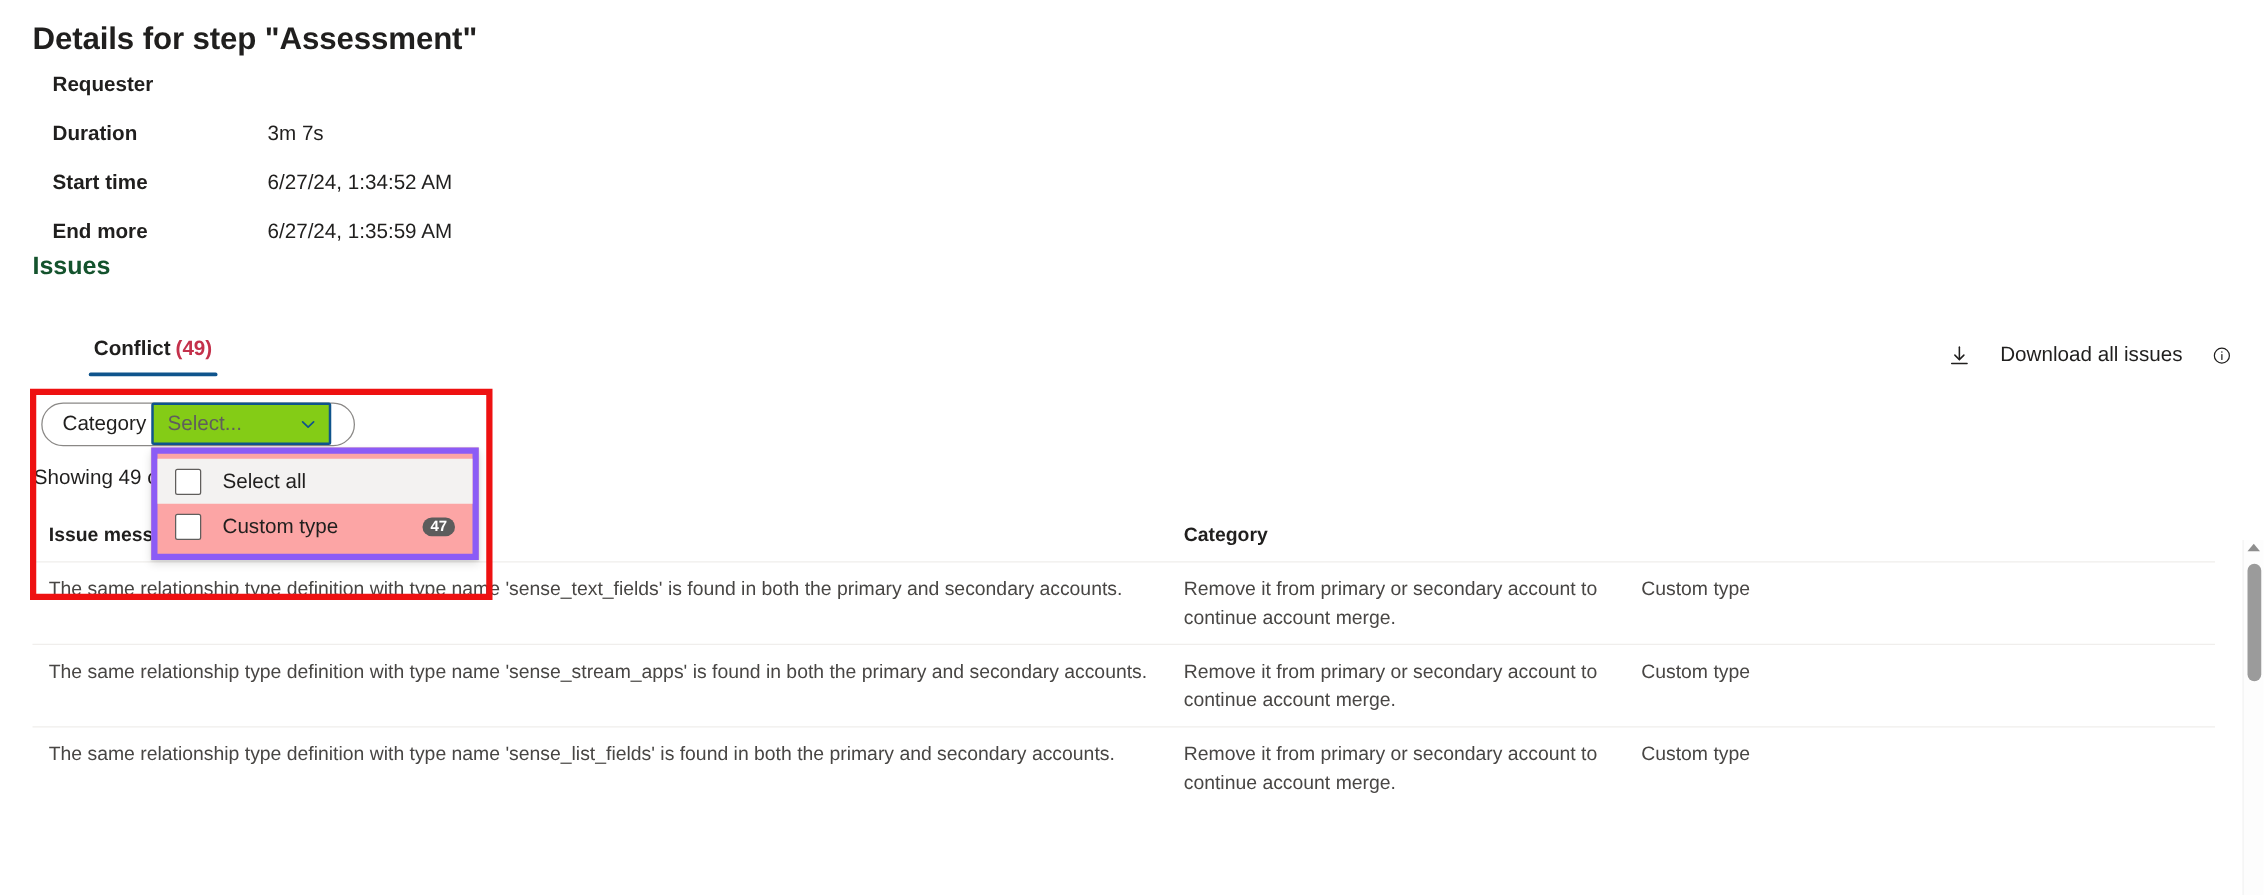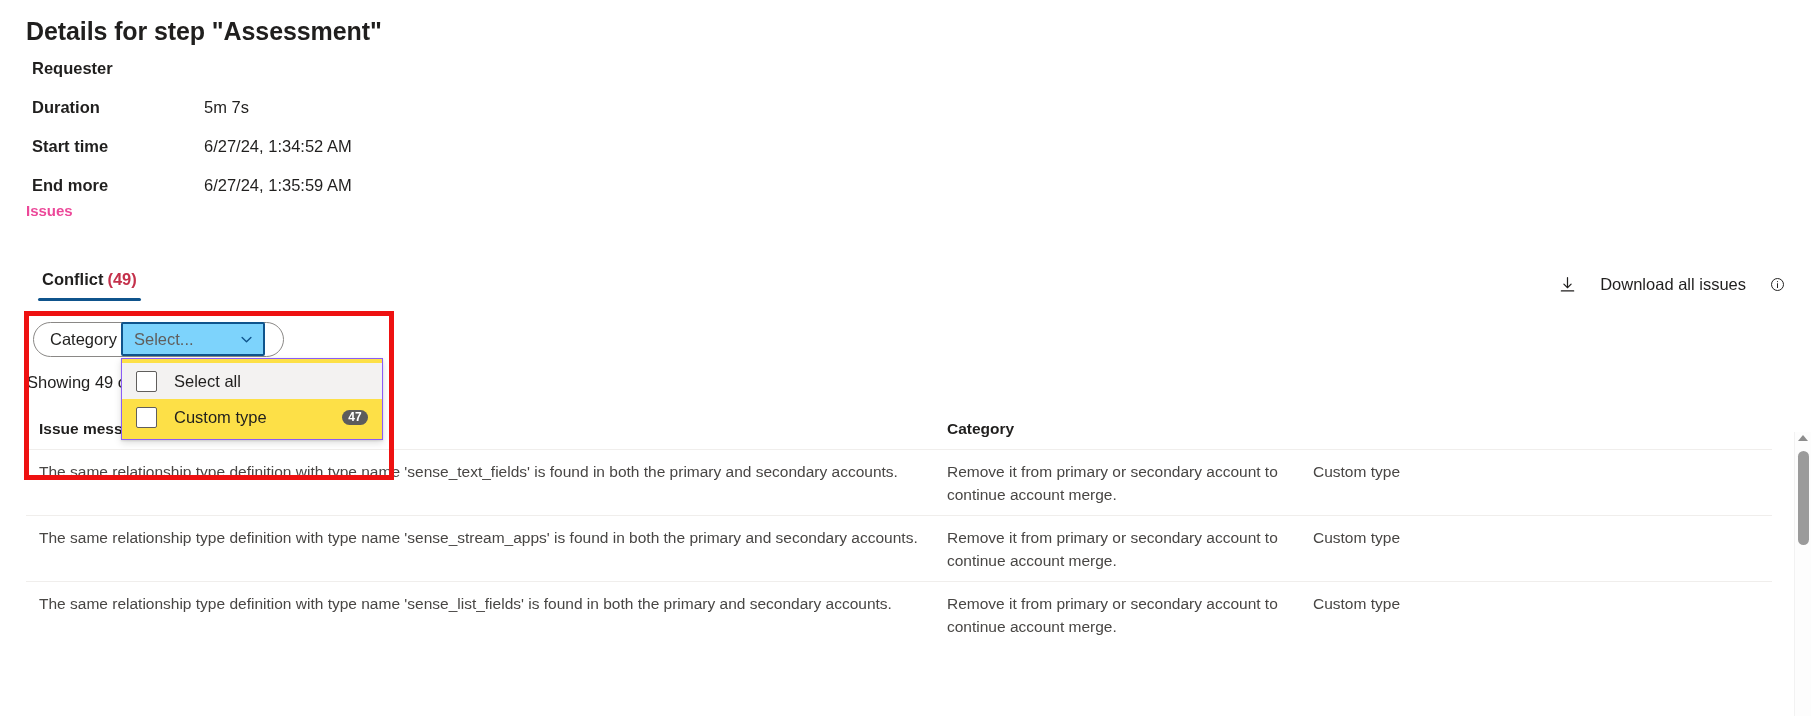--- a/index.html
+++ b/index.html
@@ -12,51 +12,51 @@
     overflow: hidden;
   }
   #root { position: relative; width: 1811px; height: 716px; background:#fff; }
 
   
   .page-title {
     position: absolute; left: 26px; top: 17px;
     font-size: 25px; font-weight: 600; color: #201f1e;
     letter-spacing: -0.1px; white-space: nowrap;
   }
-  .meta { position: absolute; left: 32px; top: 57px; width: 900px; }
+  .meta { position: absolute; left: 42px; top: 57px; width: 900px; }
   .meta-row { display: flex; align-items: flex-start; height: 39px; }
   .meta-label {
     width: 172px; font-size: 16.5px; font-weight: 600; color: #201f1e;
     line-height: 22px; white-space: nowrap;
   }
   .meta-value {
     font-size: 16.5px; font-weight: 400; color: #201f1e;
     line-height: 22px; white-space: nowrap;
   }
   .section-heading {
     position: absolute; left: 26px; top: 202px;
-    font-size: 15px; font-weight: 600; color: #ec4899;
+    font-size: 20px; font-weight: 600; color: #14532d;
   }
   .learn-link {
     position: absolute; left: 24px; top: 234px;
     font-size: 16.5px; color: #0f6cbd; text-decoration: none;
     white-space: nowrap; cursor: pointer;
     display: inline-flex; align-items: center; gap: 7px;
   }
   .ext-icon { display: inline-block; width: 14px; height: 14px; position: relative; top: 1px; }
 
   
   .tabstrip {
     position: absolute; left: 38px; top: 270px;
     display: flex; align-items: flex-end;
   }
   .tab {
     position: relative; padding: 0 4px 12px 4px;
     font-size: 16.5px; font-weight: 600; color: #201f1e;
-    cursor: pointer; white-space: nowrap;
+    cursor: pointer; white-space: nowrap; margin-left: 33px;
   }
   .tab .count { color: #c4314b; font-weight: 600; margin-left: 4px; }
   .tab.selected::after {
     content: ""; position: absolute; left: 0; right: 0; bottom: 0;
     height: 3.5px; background: #0f548c; border-radius: 2px;
   }
 
   
   .download-btn {
     position: absolute; right: 24px; top: 271px;
@@ -89,35 +89,35 @@
     z-index: 10;
   }
   .filter-label {
     font-size: 16.5px; color: #201f1e; white-space: nowrap;
     padding-right: 7px;
   }
   .combo {
     position: absolute; left: 121px; top: 322px;
     width: 144px; height: 34px;
     border: 2px solid #0f548c; border-radius: 2px;
-    background: #7dd3fc;
+    background: #84cc16;
     display: flex; align-items: center; justify-content: space-between;
     padding: 0 9px 0 11px;
     cursor: pointer; z-index: 20;
   }
   .combo-text { font-size: 16.5px; color: #605e5c; white-space: nowrap; }
   .chev { width: 15px; height: 15px; color: #0f548c; }
 
   
   .dropdown {
     position: absolute; left: 121px; top: 358px;
     width: 262px;
-    background: #fde047;
+    background: #fca5a5;
     box-shadow: 0 3.2px 7.2px rgba(0,0,0,0.132), 0 0.6px 1.8px rgba(0,0,0,0.108);
-    border: 1px solid #8b5cf6;
+    border: 5px solid #8b5cf6;
     padding: 4px 0 4px 0;
     z-index: 30;
   }
   .dd-item {
     display: flex; align-items: center;
     height: 36px; padding: 0 14px 0 14px;
     cursor: pointer; position: relative;
   }
   .dd-item.hovered { background: #f3f2f1; }
   .cbox {
@@ -204,21 +204,21 @@
 
   <div class="page-title">Details for step "Assessment"</div>
 
   <div class="meta">
     <div class="meta-row">
       <div class="meta-label">Requester</div>
       <div class="meta-value"></div>
     </div>
     <div class="meta-row">
       <div class="meta-label">Duration</div>
-      <div class="meta-value">5m 7s</div>
+      <div class="meta-value">3m 7s</div>
     </div>
     <div class="meta-row">
       <div class="meta-label">Start time</div>
       <div class="meta-value">6/27/24, 1:34:52 AM</div>
     </div>
     <div class="meta-row">
       <div class="meta-label">End more</div>
       <div class="meta-value">6/27/24, 1:35:59 AM</div>
     </div>
   </div>

